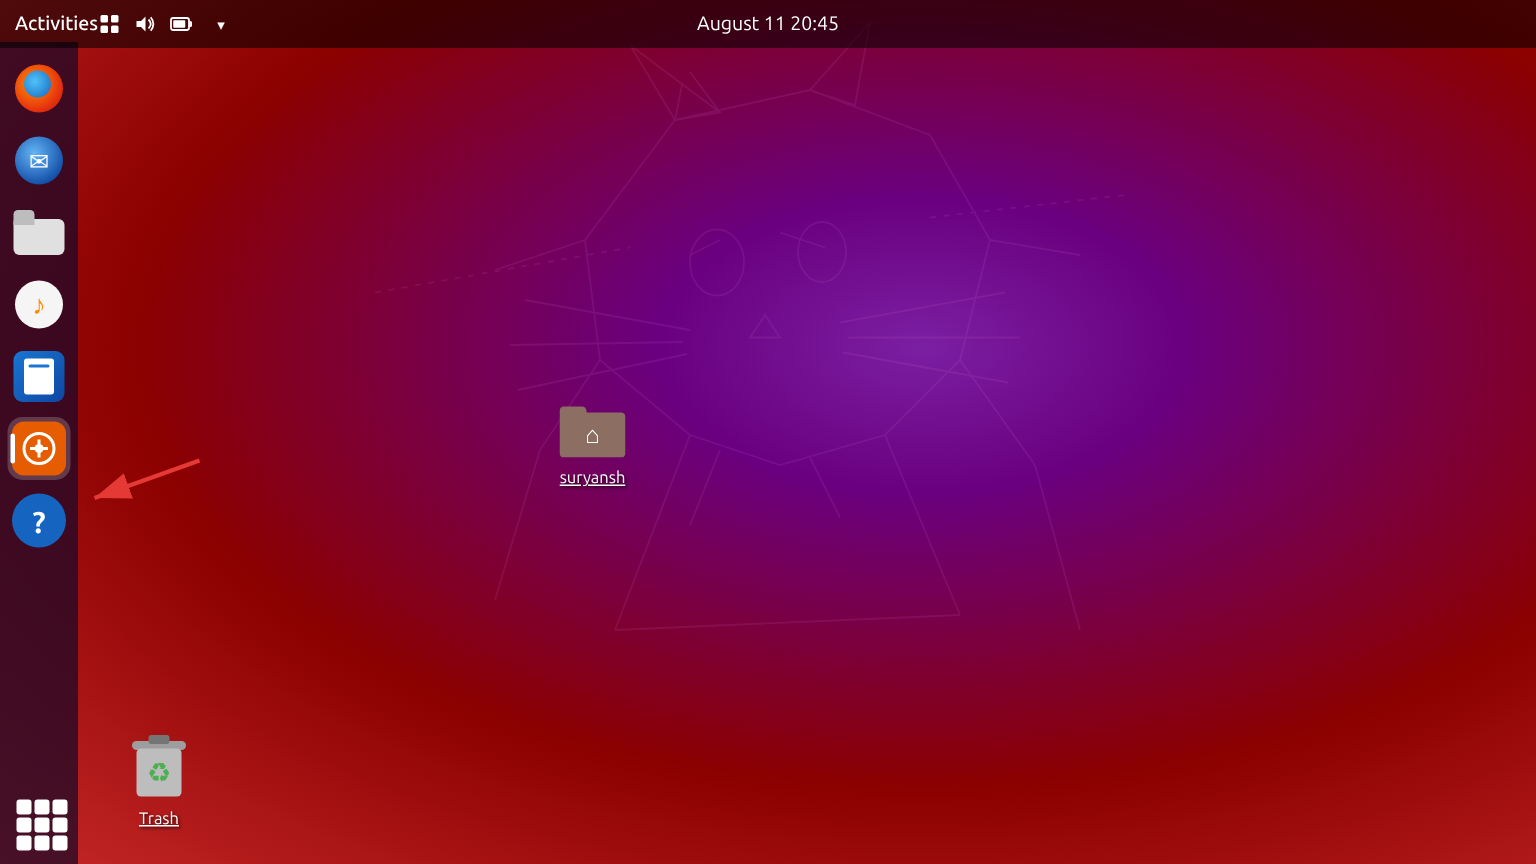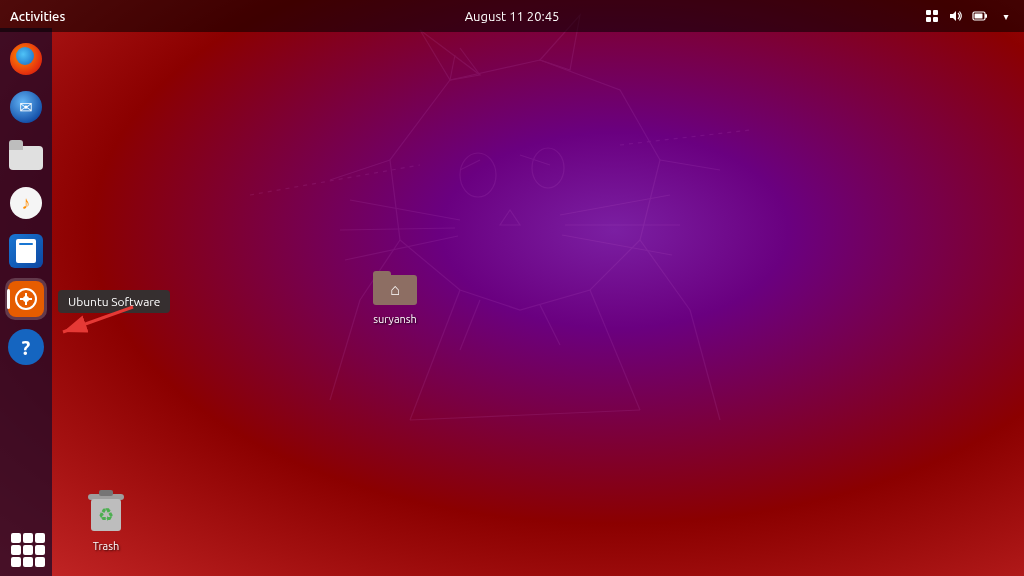--- a/index.html
+++ b/index.html
@@ -31,21 +31,20 @@
     }
 
     
     #topbar {
       position: absolute;
       top: 0; left: 0; right: 0;
       height: 28px;
       background: rgba(0,0,0,0.55);
       display: flex;
       align-items: center;
-      justify-content: space-between;
       padding: 16px 10px;
       z-index: 100;
       color: white;
       font-size: 13px;
     }
 
     #topbar-left {
       font-weight: 500;
       font-size: 13px;
       color: white;
@@ -220,20 +219,21 @@
       justify-content: center;
     }
 
     .desktop-icon-label {
       color: white;
       font-size: 11px;
       text-align: left;
       text-shadow: 1px 1px 2px rgba(0,0,0,0.8);
       max-width: 70px;
       word-break: break-word;
+      text-decoration: underline;
     }
 
     
     .dock-active-indicator {
       position: absolute;
       left: 2px;
       top: 50%;
       transform: translateY(-50%);
       width: 3px;
       height: 20px;
@@ -388,21 +388,20 @@
         <div class="icon-app-grid-dot"></div>
         <div class="icon-app-grid-dot"></div>
         <div class="icon-app-grid-dot"></div>
         <div class="icon-app-grid-dot"></div>
         <div class="icon-app-grid-dot"></div>
         <div class="icon-app-grid-dot"></div>
       </div>
     </div>
   </div>
 
-  <div id="tooltip-ubuntu-software">Ubuntu Software</div>
 
   <svg id="red-arrow" width="80" height="40" viewBox="0 0 80 40">
     <defs>
       <marker id="arrowhead" markerWidth="8" markerHeight="6" refX="8" refY="3" orient="auto">
         <polygon points="0 0, 8 3, 0 6" fill="#e53935"></polygon>
       </marker>
     </defs>
     <line x1="75" y1="5" x2="5" y2="30" stroke="#e53935" stroke-width="3" marker-end="url(#arrowhead)"></line>
   </svg>
 

